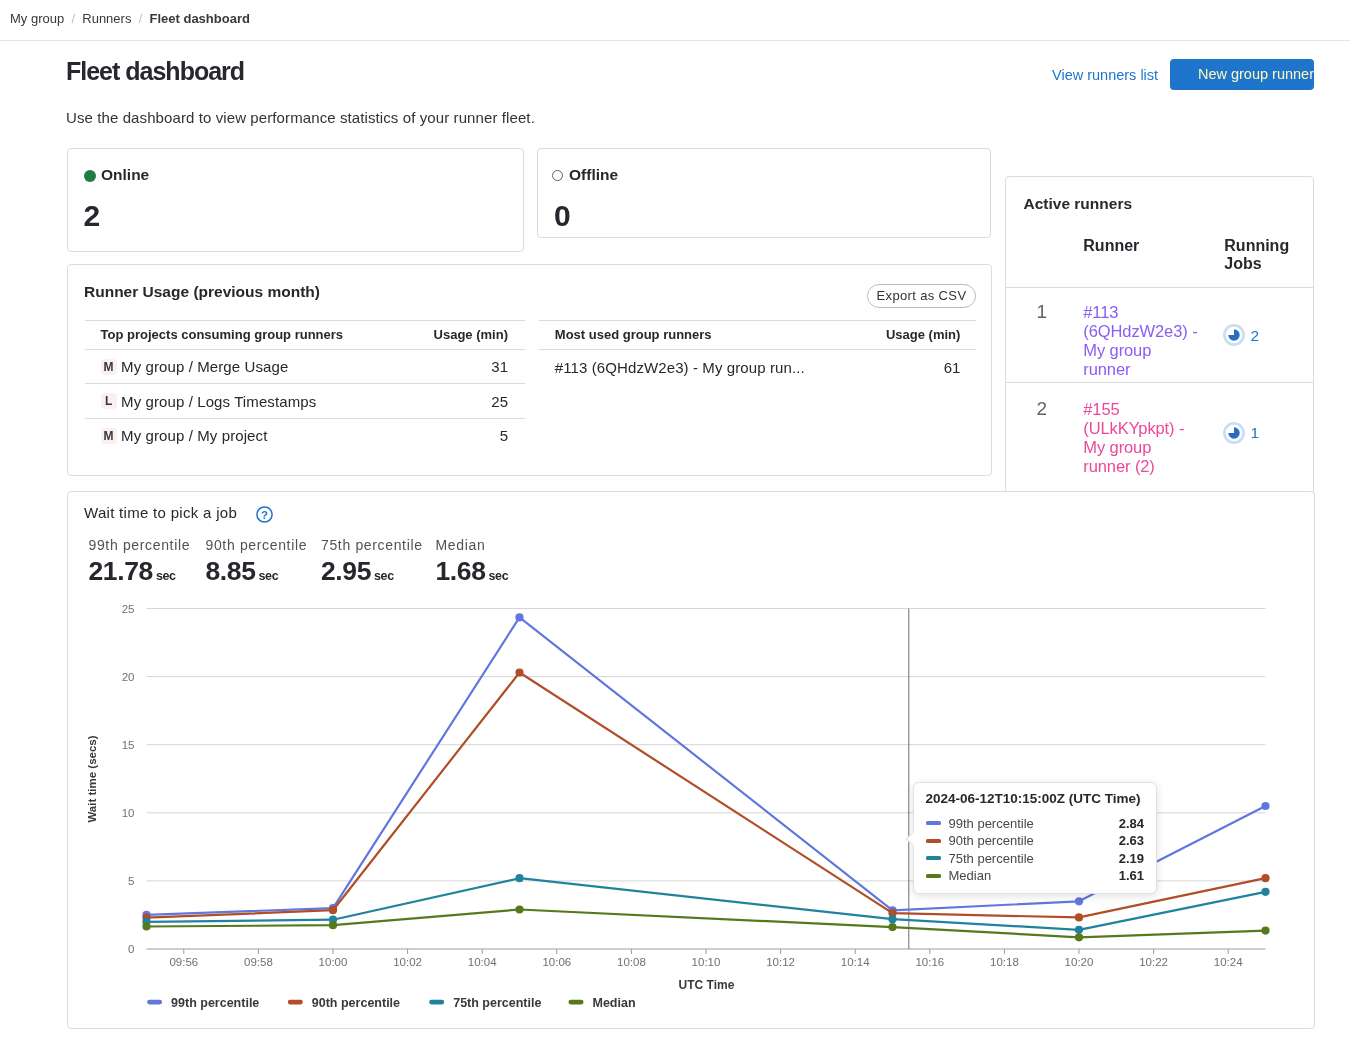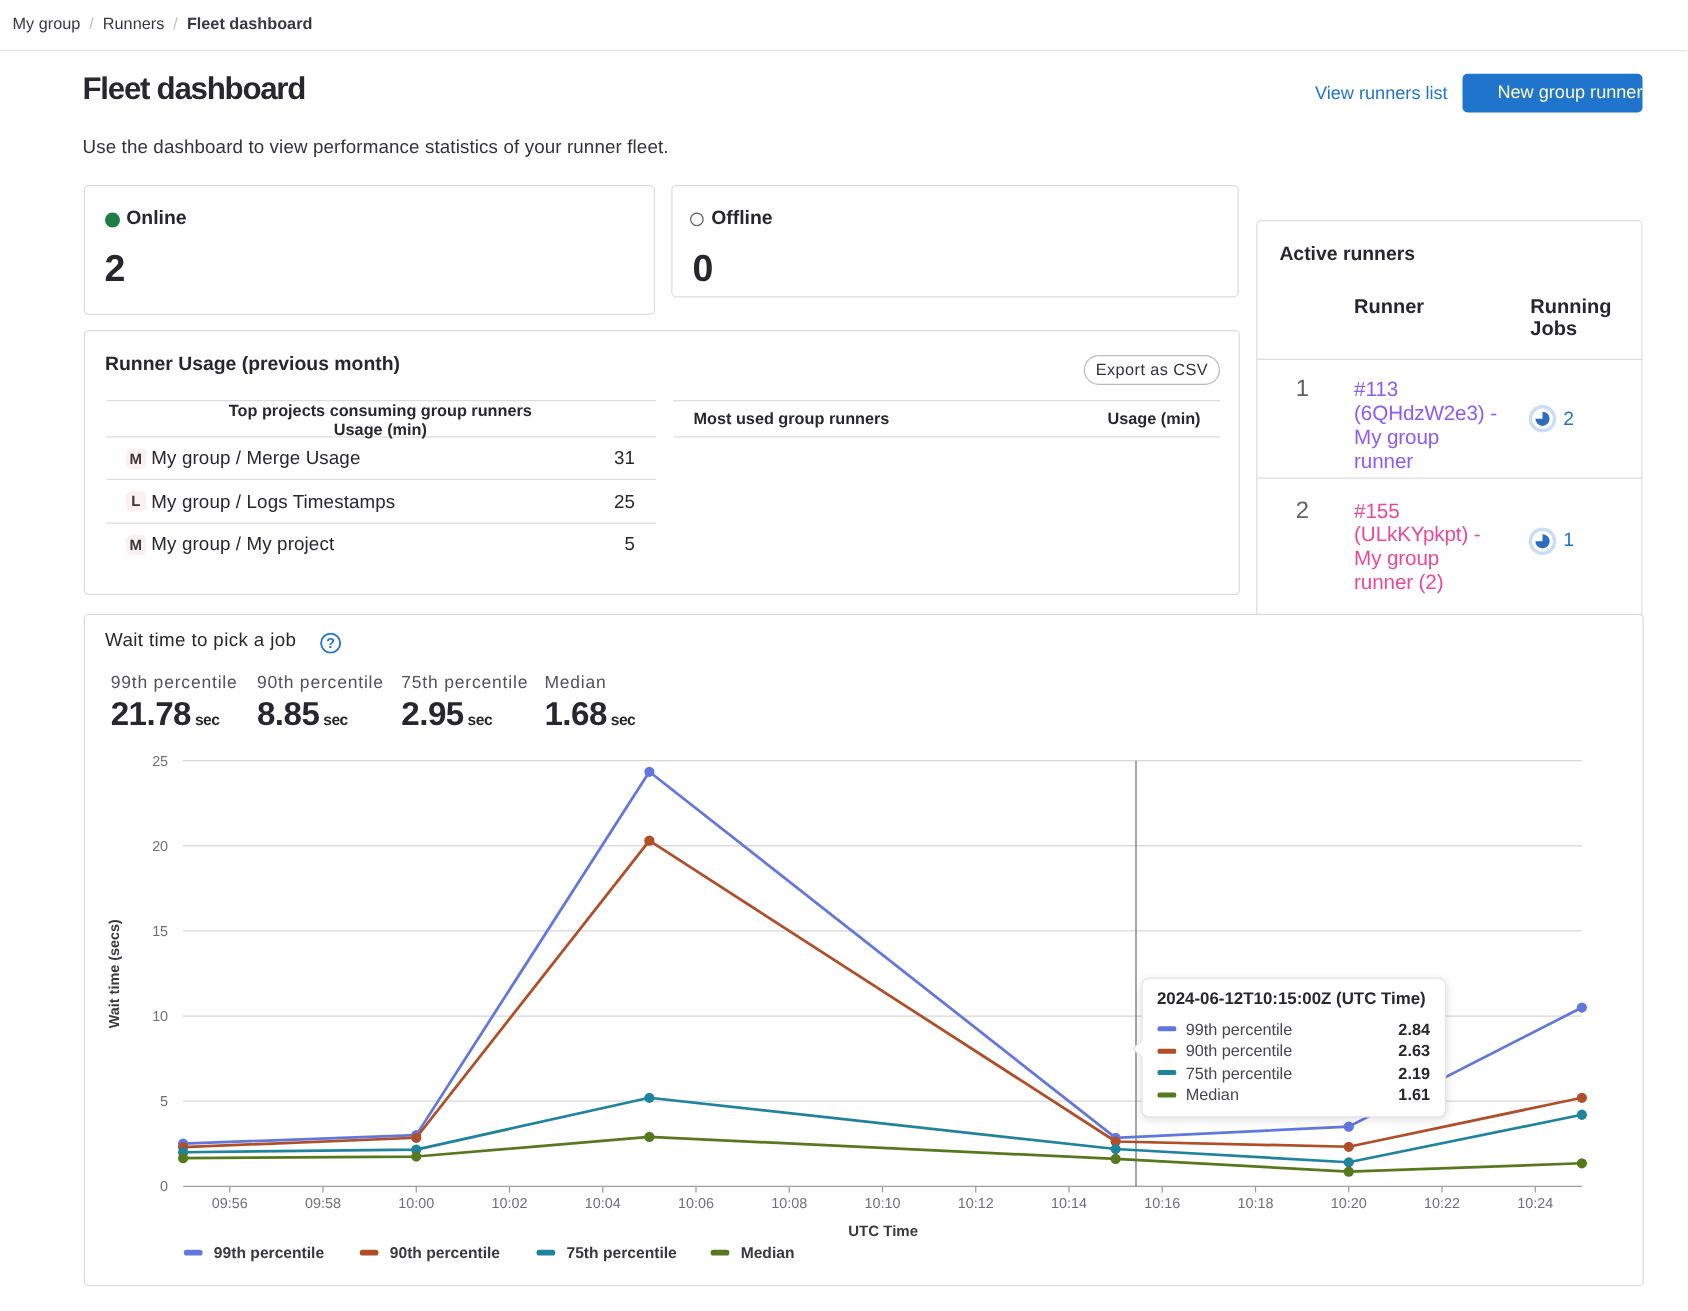--- a/index.html
+++ b/index.html
@@ -55,21 +55,21 @@
 <path d="M11 5.3 v5.7 h-5.7 a5.7 5.7 0 1 0 5.7 -5.7 z" fill="#2a6cc0"></path>
 </svg>
   <div class="abs blue" style="left:244.5px;top:247px;font-size:15.5px;">1</div>
 </div>
 
 <div class="card" style="left:66.5px;top:264px;width:925px;height:212px;">
   <div class="abs" style="left:16.5px;top:18px;font-size:15.5px;font-weight:bold;">Runner Usage (previous month)</div>
   <div class="abs" style="left:799.5px;top:19px;width:109px;height:24px;border:1px solid #bcbbc1;border-radius:12px;font-size:13px;letter-spacing:0.35px;text-align:center;line-height:22px;color:#333238;">Export as CSV</div>
 
   <div class="abs" style="left:17.1px;top:54.6px;width:440.4px;">
-    <div style="border-top:1px solid #dcdcde;border-bottom:1px solid #dcdcde;height:30.2px;display:flex;align-items:center;justify-content:space-between;padding:0 17px 0 16px;flex-direction:column;">
+    <div style="border-top:1px solid #dcdcde;border-bottom:1px solid #dcdcde;height:30.2px;display:flex;align-items:center;justify-content:space-between;padding:0 17px 0 16px;">
       <span style="font-size:13px;font-weight:bold;">Top projects consuming group runners</span>
       <span style="font-size:13px;font-weight:bold;">Usage (min)</span>
     </div>
     <div style="border-bottom:1px solid #dcdcde;height:34.6px;display:flex;align-items:center;padding:0 17px 0 16px;">
       <span class="avatar" style="background:#fbf0ed;color:#38363c;">M</span>
       <span style="font-size:15px;letter-spacing:0.1px;">My group / Merge Usage</span>
       <span style="margin-left:auto;font-size:15px;">31</span>
     </div>
     <div style="border-bottom:1px solid #dcdcde;height:34.3px;display:flex;align-items:center;padding:0 17px 0 16px;">
       <span class="avatar" style="background:#fbf0ed;color:#38363c;">L</span>
@@ -80,20 +80,24 @@
       <span class="avatar" style="background:#fbf0ed;color:#38363c;">M</span>
       <span style="font-size:15px;letter-spacing:0.1px;">My group / My project</span>
       <span style="margin-left:auto;font-size:15px;">5</span>
     </div>
   </div>
 
   <div class="abs" style="left:471.3px;top:54.6px;width:437.6px;">
     <div style="border-top:1px solid #dcdcde;border-bottom:1px solid #dcdcde;height:30.2px;display:flex;align-items:center;justify-content:space-between;padding:0 16px;">
       <span style="font-size:13px;font-weight:bold;">Most used group runners</span>
       <span style="font-size:13px;font-weight:bold;">Usage (min)</span>
+    </div>
+    <div style="height:34.6px;display:flex;align-items:center;padding:0 16px;">
+      <span style="font-size:15px;letter-spacing:0.1px;">#113 (6QHdzW2e3) - My group run...</span>
+      <span style="margin-left:auto;font-size:15px;">61</span>
     </div>
   </div>
 </div>
 
 <div class="card" style="left:66.5px;top:491px;width:1248px;height:538px;">
   <svg width="1248" height="538" viewBox="0 0 1248 538" style="position:absolute;left:0;top:0;" font-family="Liberation Sans, sans-serif">
 <line x1="78.5" y1="388.9" x2="1197.5" y2="388.9" stroke="#d6d6d9" stroke-width="1"></line>
       <line x1="78.5" y1="320.8" x2="1197.5" y2="320.8" stroke="#d6d6d9" stroke-width="1"></line>
       <line x1="78.5" y1="252.7" x2="1197.5" y2="252.7" stroke="#d6d6d9" stroke-width="1"></line>
       <line x1="78.5" y1="184.6" x2="1197.5" y2="184.6" stroke="#d6d6d9" stroke-width="1"></line>

